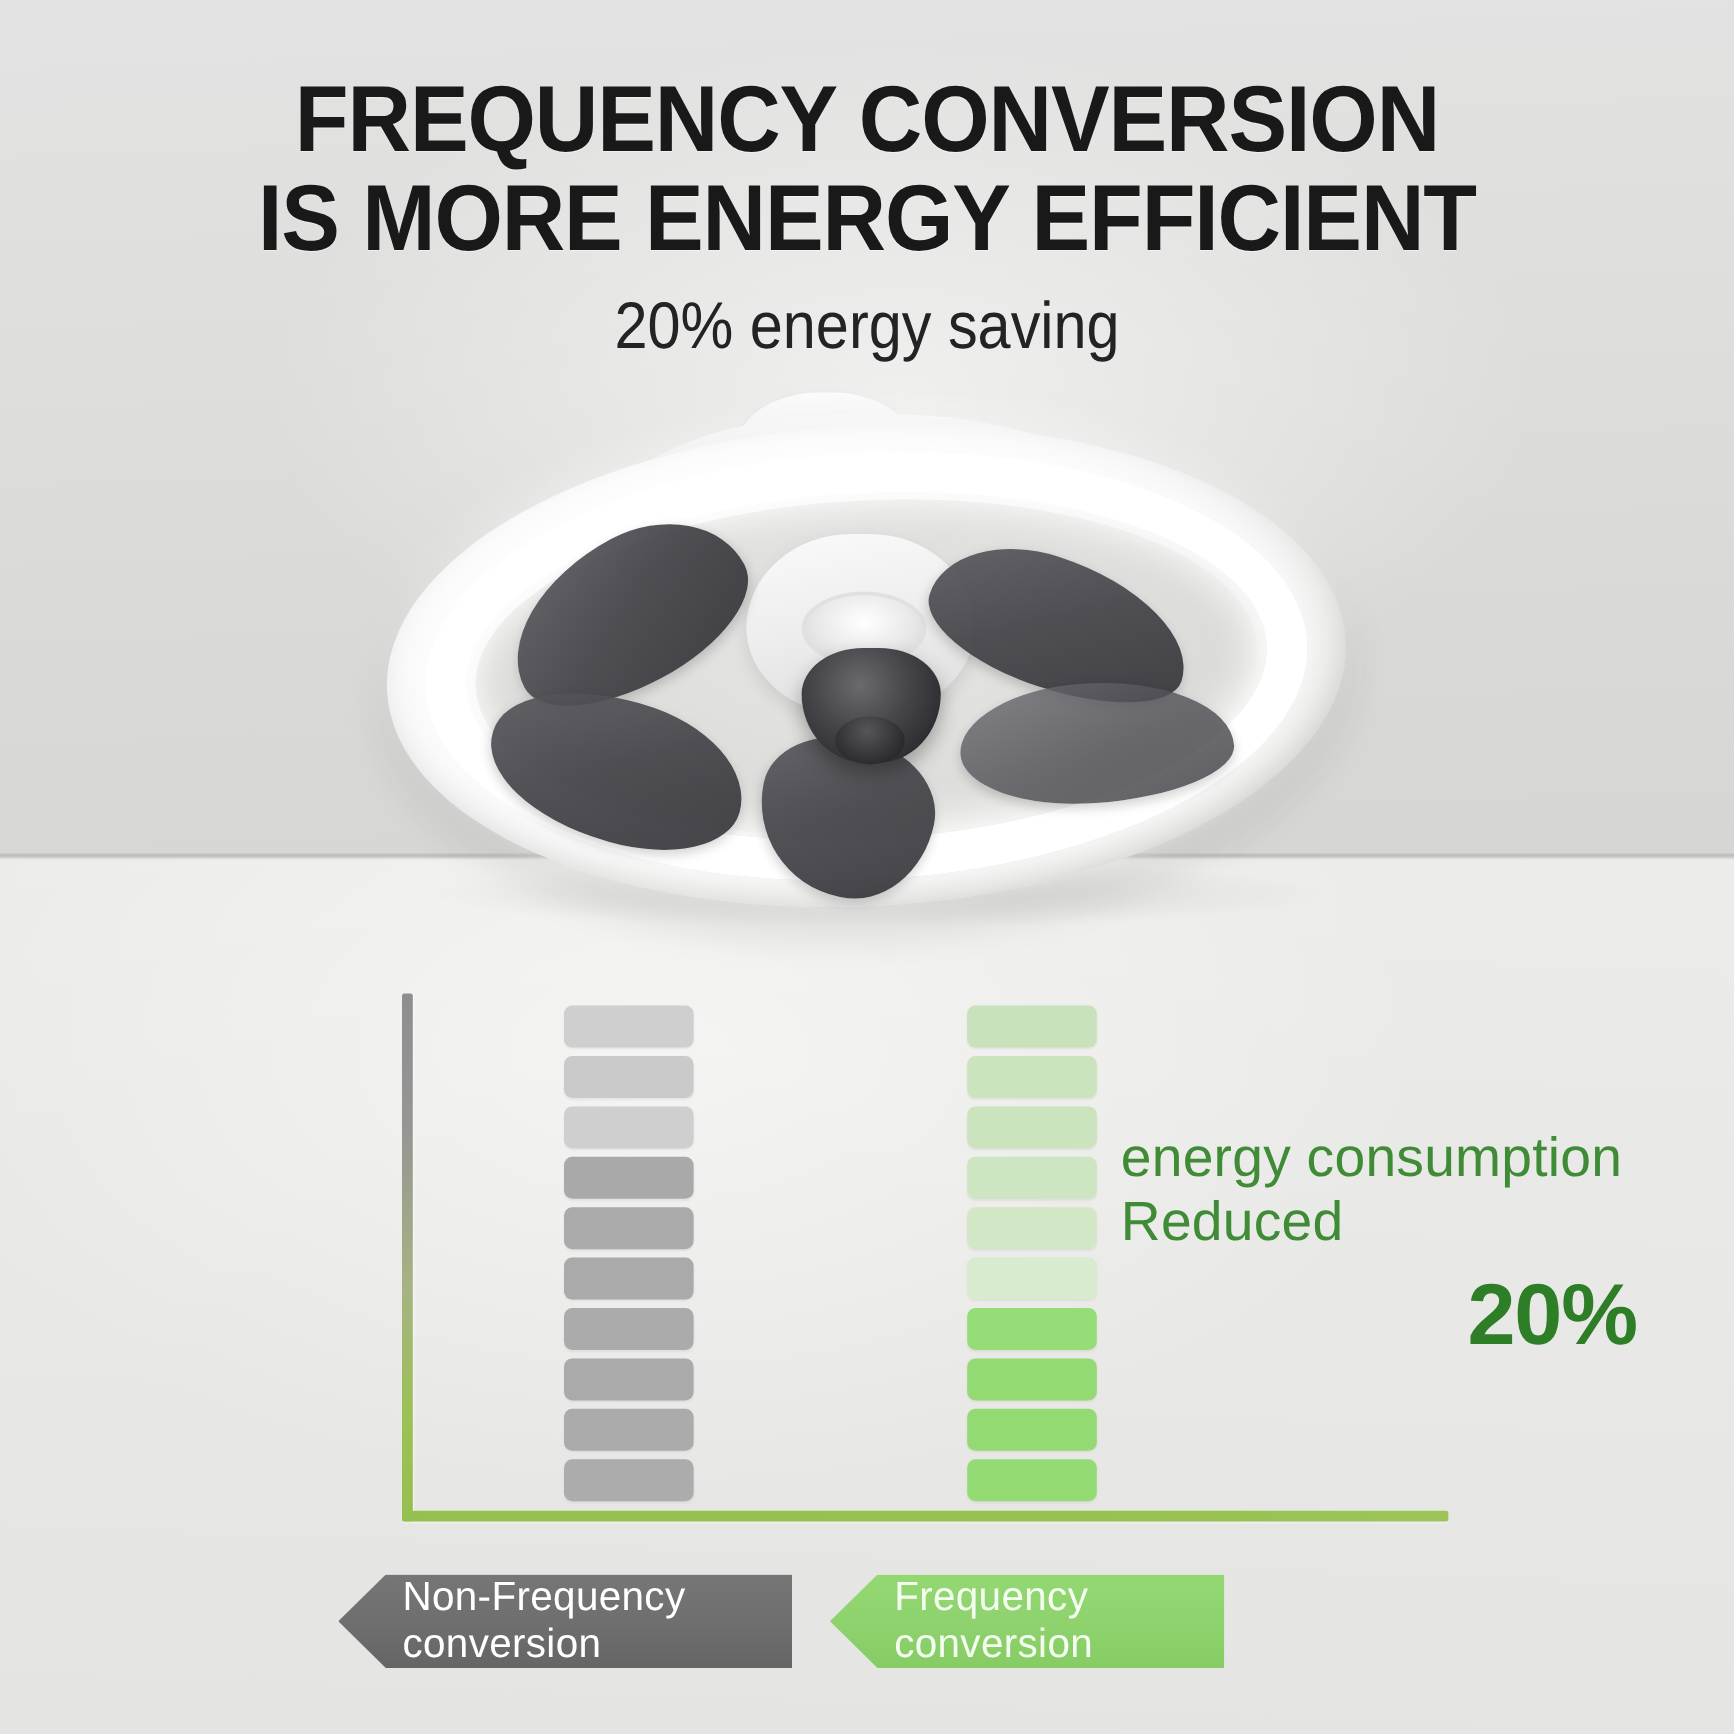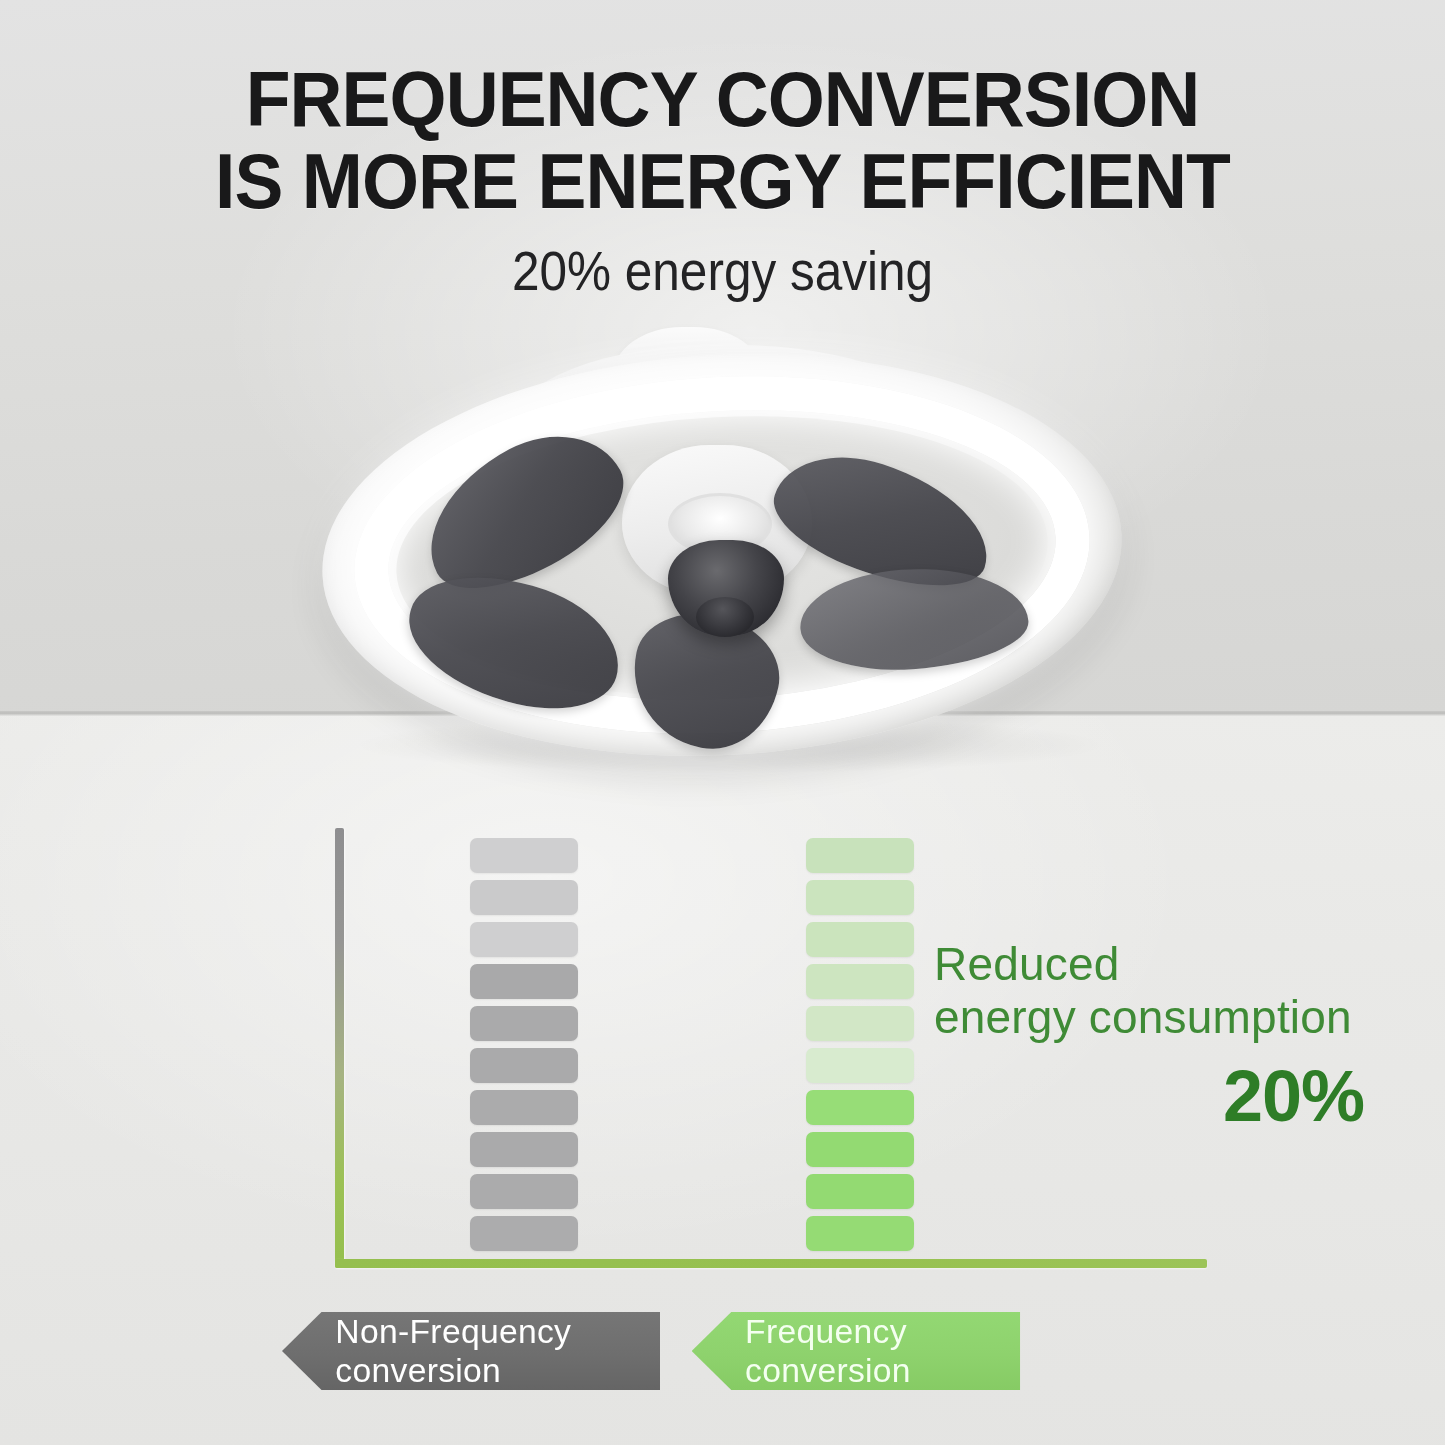--- a/index.html
+++ b/index.html
@@ -268,22 +268,22 @@
         <div class="seg" style="background: rgb(210, 231, 198);"></div>
         <div class="seg" style="background: rgb(216, 235, 207);"></div>
         <div class="seg" style="background: rgb(151, 221, 119);"></div>
         <div class="seg" style="background: rgb(147, 218, 114);"></div>
         <div class="seg" style="background: rgb(147, 218, 114);"></div>
         <div class="seg" style="background: rgb(149, 219, 116);"></div>
       </div>
   </div>
 
   <div class="callout">
+    <div class="callout-line">energy consumption</div>
     <div class="callout-line">Reduced</div>
-    <div class="callout-line">energy consumption</div>
     <div class="callout-pct">20%</div>
   </div>
 
   <div class="banner banner-grey">
     <span>Non-Frequency conversion</span>
   </div>
   <div class="banner banner-green">
     <span>Frequency conversion</span>
   </div>
 

